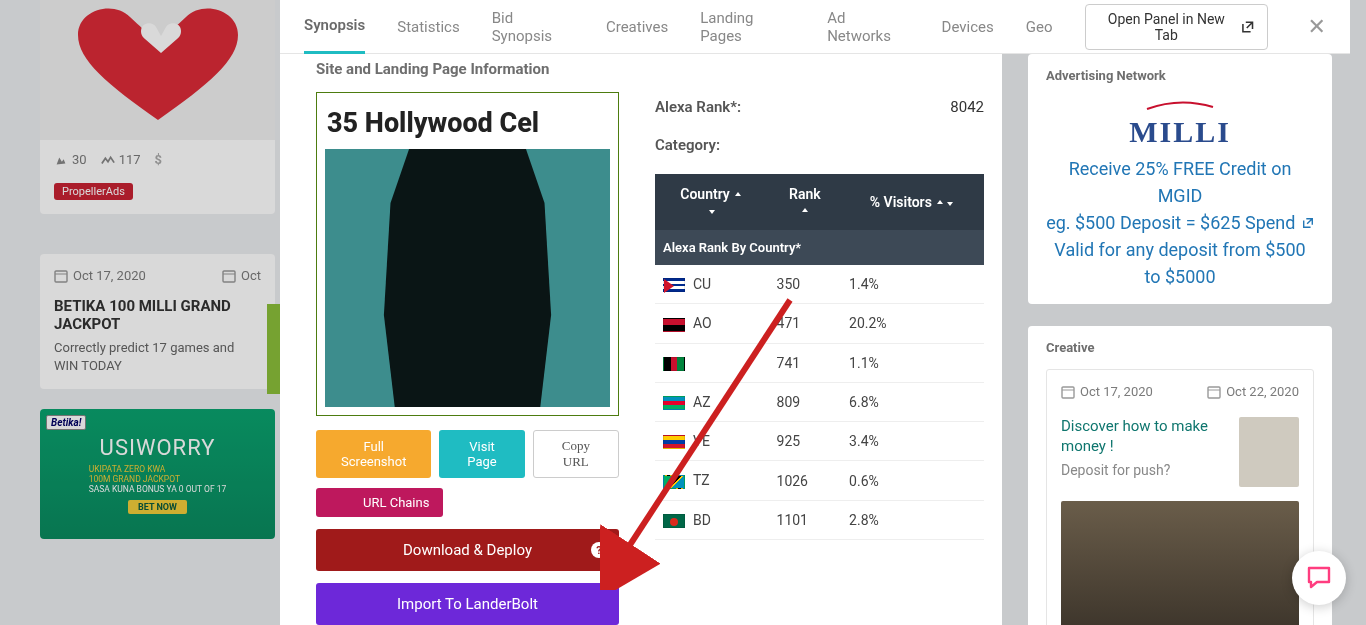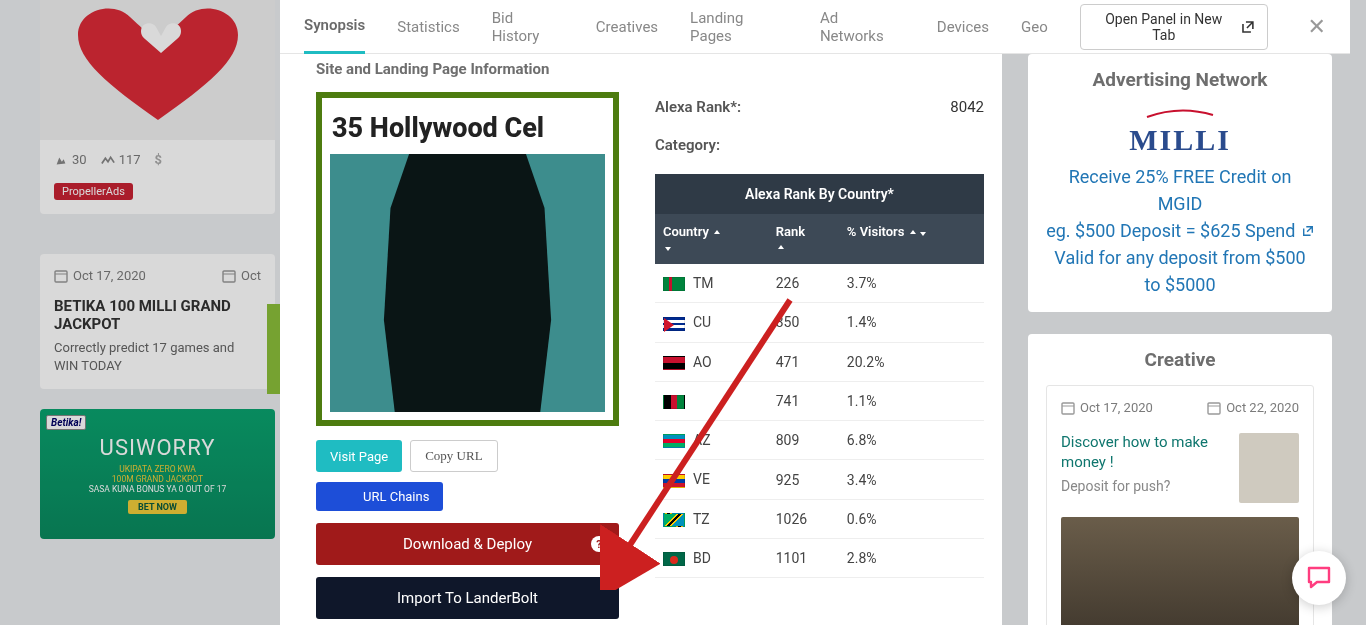--- a/index.html
+++ b/index.html
@@ -17,56 +17,56 @@
 .badge-prop { display: inline-block; background: #c82333; color: #fff; font-size: 11px; padding: 2px 8px; border-radius: 3px; margin: 4px 14px 14px; }
 .bg-card2 { background: #fff; border-radius: 4px; padding: 14px; margin-bottom: 20px; }
 .bg-date-row { display: flex; justify-content: space-between; color: #7b7b7b; font-size: 13px; margin-bottom: 14px; }
 .bg-date-row span { display: inline-flex; align-items: center; gap: 5px; }
 .bg-title { font-weight: 700; color: #333; font-size: 15px; margin-bottom: 6px; }
 .bg-desc { color: #666; font-size: 13px; line-height: 1.4; }
 .bg-thumb { position: absolute; right: -10px; top: 50px; width: 18px; height: 90px; background: #8bbf3a; }
 .bg-card3 { position: relative; }
 .usi-img { width: 100%; height: 130px; background: linear-gradient(#0aa36f,#0a8a5f); display: flex; flex-direction: column; align-items: center; justify-content: center; color: #fff; }
 .usi-title { font-size: 22px; font-weight: 400; letter-spacing: 1px; }
-.usi-sub { font-size: 8.5px; text-align: center; color: #f1cd3a; margin-top: 4px; line-height: 1.2; }
+.usi-sub { font-size: 8.5px; color: #f1cd3a; margin-top: 4px; line-height: 1.2; }
 .usi-btn { background: #f1cd3a; color: #0a5a3f; font-size: 9px; font-weight: 700; padding: 2px 10px; border-radius: 2px; margin-top: 6px; }
 .usi-betika { position: absolute; left: 6px; top: 6px; background: #fff; color: #006; border: 1px solid #888; border-radius: 2px; padding: 1px 4px; font-size: 10px; font-style: italic; font-weight: 700; }
 
 
 .panel { position: absolute; left: 280px; right: 16px; top: 0; bottom: 0; background: transparent; z-index: 2; }
 .tabs { display: flex; align-items: center; gap: 32px; padding: 0 24px; height: 54px; background: #fff; border-bottom: 1px solid #e5e5e5; font-size: 15px; color: #888; position: relative; }
 .tab { cursor: pointer; height: 54px; display: flex; align-items: center; }
 .tab.active { color: #6a6a6a; font-weight: 600; border-bottom: 3px solid #1fbcc2; }
 .open-new { margin-left: auto; background: #fff; border: 1px solid #ccc; border-radius: 4px; padding: 6px 12px; font-size: 14px; color: #333; cursor: pointer; display: inline-flex; align-items: center; gap: 6px; }
 .close-x { color: #999; font-size: 22px; cursor: pointer; margin-left: 8px; }
 
 .panel-body { display: flex; gap: 26px; padding: 0 18px 0 0; height: calc(100% - 54px); }
 .col-main { background: #fff; flex: 1; padding: 0 18px 18px 36px; overflow: hidden; }
 .col-side { width: 304px; display: flex; flex-direction: column; gap: 22px; padding-top: 0; }
 
 .sec-title { color: #6e6e6e; font-weight: 700; font-size: 15px; padding: 6px 0 14px; }
 
 .main-row { display: flex; gap: 36px; }
 .shot-col { width: 303px; }
-.shot-frame { border: 6px solid #4d7c0f; padding: 8px; background: #fff; }
+.shot-frame { border: 1px solid #4d7c0f; padding: 8px; background: #fff; }
 .shot-head { font-size: 27px; font-weight: 800; color: #222; padding: 6px 0 10px 2px; white-space: nowrap; overflow: hidden; }
 .shot-img { width: 100%; height: 258px; background: #3d8d8d; position: relative; overflow: hidden; }
 .shot-silhouette { position: absolute; left: 50%; transform: translateX(-50%); bottom: -20px; width: 220px; height: 320px; background: #0a1515; border-radius: 110px 110px 0 0; clip-path: polygon(30% 0, 70% 0, 85% 30%, 88% 65%, 82% 100%, 18% 100%, 12% 65%, 15% 30%); }
 
 .btn-row1 { display: flex; gap: 8px; margin-top: 14px; }
 .btn { border: none; border-radius: 3px; padding: 7px 14px; font-size: 13px; cursor: pointer; color: #fff; }
 .btn-orange { background: #f6a92e; }
 .btn-teal { background: #1fbcc2; }
 .btn-light { background: #fff; color: #555; border: 1px solid #ccc; font-family: Liberation Serif, serif; }
-.btn-purple { background: #1d4ed8; padding-left: 47px; }
+.btn-purple { background: #be185d; padding-left: 47px; }
 .btn-row2 { margin-top: 10px; }
 .btn-wide { width: 100%; padding: 12px; font-size: 15px; border-radius: 3px; margin-top: 12px; }
 .btn-darkred { background: #a01a1a; position: relative; }
 .btn-darkred .q { position: absolute; right: 12px; top: 50%; transform: translateY(-50%); background: #fff; color: #a01a1a; border-radius: 50%; width: 16px; height: 16px; font-size: 11px; font-weight: 700; display: flex; align-items: center; justify-content: center; }
-.btn-blue { background: #0f172a; }
+.btn-blue { background: #6d28d9; }
 
 .info-col { flex: 1; }
 .info-row { display: flex; justify-content: space-between; font-size: 15px; color: #555; margin-bottom: 20px; margin-top: 6px; }
 .info-label { font-weight: 600; }
 .info-val { color: #333; }
 
 .rank-table { width: 100%; border-collapse: collapse; }
 .rank-table thead tr:first-child th { background: #2f3a46; color: #fff; text-align: center; padding: 12px; font-size: 14px; font-weight: 600; }
 .rank-table thead tr:nth-child(2) th { background: #3d4956; color: #fff; padding: 10px 8px; font-size: 13px; font-weight: 600; text-align: left; vertical-align: top; }
 .rank-table thead tr:nth-child(2) th:nth-child(3) { text-align: left; }
@@ -82,21 +82,21 @@
 .flag-ve { background: linear-gradient(#ffcc00 0 33%, #003da5 33% 66%, #cf142b 66%); }
 .flag-tz { background: linear-gradient(135deg, #00ae65 0 40%, #ffcc00 40% 45%, #000 45% 55%, #ffcc00 55% 60%, #0092bc 60%); }
 .flag-bd { background: #006747; position: relative; }
 .flag-bd::after { content: ""; position: absolute; left: 6px; top: 3px; width: 8px; height: 8px; background: #da291c; border-radius: 50%; }
 
 
 .arrow-svg { position: absolute; z-index: 5; pointer-events: none; }
 
 
 .side-card { background: #fff; border-radius: 4px; padding: 14px 18px; }
-.side-title { color: #6e6e6e; font-weight: 700; font-size: 19px; margin-bottom: 14px; text-align: center; }
+.side-title { color: #6e6e6e; font-weight: 700; font-size: 13px; margin-bottom: 14px; }
 .mgid-logo { text-align: center; padding: 10px 0 6px; }
 .mgid-text { font-family: Georgia, serif; font-size: 30px; font-weight: 700; letter-spacing: 2px; color: #2a4b8d; }
 .mgid-swoosh { display: block; width: 70px; height: 10px; margin: -6px auto 4px; }
 .ad-links { text-align: center; color: #2176b5; font-size: 18px; line-height: 1.5; }
 .ad-links a { color: #2176b5; text-decoration: none; }
 .ext-ic { display: inline-block; margin-left: 2px; }
 
 .creative-card .date-row { display: flex; justify-content: space-between; color: #7b7b7b; font-size: 13px; margin-bottom: 18px; }
 .creative-card .date-row span { display: inline-flex; align-items: center; gap: 5px; }
 .creative-body { display: flex; gap: 14px; margin-bottom: 14px; }
@@ -172,21 +172,21 @@
     </div>
   </div>
 </div>
 
 <div class="bg-overlay"></div>
 
 <div class="panel">
   <div class="tabs">
     <div class="tab active">Synopsis</div>
     <div class="tab">Statistics</div>
-    <div class="tab">Bid History</div>
+    <div class="tab">Bid Synopsis</div>
     <div class="tab">Creatives</div>
     <div class="tab">Landing Pages</div>
     <div class="tab">Ad Networks</div>
     <div class="tab">Devices</div>
     <div class="tab">Geo</div>
     <button class="open-new">
       <span>Open Panel in New Tab</span>
       <svg width="14" height="14" viewBox="0 0 14 14">
           <path d="M5 2h7v7M12 2L6 8M10 12H2V4" fill="none" stroke="#333" stroke-width="1.6"></path>
         </svg>
@@ -201,20 +201,21 @@
       <div class="main-row">
         <div class="shot-col">
           <div class="shot-frame">
             <div class="shot-head">35 Hollywood Cel</div>
             <div class="shot-img">
               <div class="shot-silhouette"></div>
             </div>
           </div>
 
           <div class="btn-row1">
+            <button class="btn btn-orange">Full Screenshot</button>
             <button class="btn btn-teal">Visit Page</button>
             <button class="btn btn-light">Copy URL</button>
           </div>
           <div class="btn-row2">
             <button class="btn btn-purple">URL Chains</button>
           </div>
           <button class="btn btn-wide btn-darkred">
             <span>Download &amp; Deploy</span>
             <span class="q">?</span>
           </button>
@@ -226,45 +227,40 @@
             <span class="info-label">Alexa Rank*:</span>
             <span class="info-val">8042</span>
           </div>
           <div class="info-row">
             <span class="info-label">Category:</span>
             <span></span>
           </div>
 
           <table class="rank-table">
             <thead>
-              <tr>
-                  <th colspan="3">Alexa Rank By Country*</th>
-                </tr>
               <tr>
                 <th><span>Country</span> <svg class="sort-ic" width="10" height="10" viewBox="0 0 10 10">
                       <path d="M5 2l3 4H2z" fill="#fff"></path>
                     </svg><br><svg class="sort-ic" width="10" height="10" viewBox="0 0 10 10">
                       <path d="M5 8l3-4H2z" fill="#fff"></path>
                     </svg></th>
                 <th><span>Rank</span><br><svg class="sort-ic" width="10" height="10" viewBox="0 0 10 10">
                       <path d="M5 2l3 4H2z" fill="#fff"></path>
                     </svg></th>
                 <th><span>% Visitors</span> <svg class="sort-ic" width="10" height="10" viewBox="0 0 10 10">
                       <path d="M5 2l3 4H2z" fill="#fff"></path>
                     </svg><svg class="sort-ic" width="10" height="10" viewBox="0 0 10 10">
                       <path d="M5 8l3-4H2z" fill="#fff"></path>
                     </svg></th>
               </tr>
+              <tr>
+                  <th colspan="3">Alexa Rank By Country*</th>
+                </tr>
             </thead>
             <tbody id="rank-body">
-                <tr>
-                  <td><span class="flag flag-tm"></span>TM</td>
-                  <td>226</td>
-                  <td>3.7%</td>
-                </tr>
                 <tr>
                   <td><span class="flag flag-cu"></span>CU</td>
                   <td>350</td>
                   <td>1.4%</td>
                 </tr>
                 <tr>
                   <td><span class="flag flag-ao"></span>AO</td>
                   <td>471</td>
                   <td>20.2%</td>
                 </tr>

